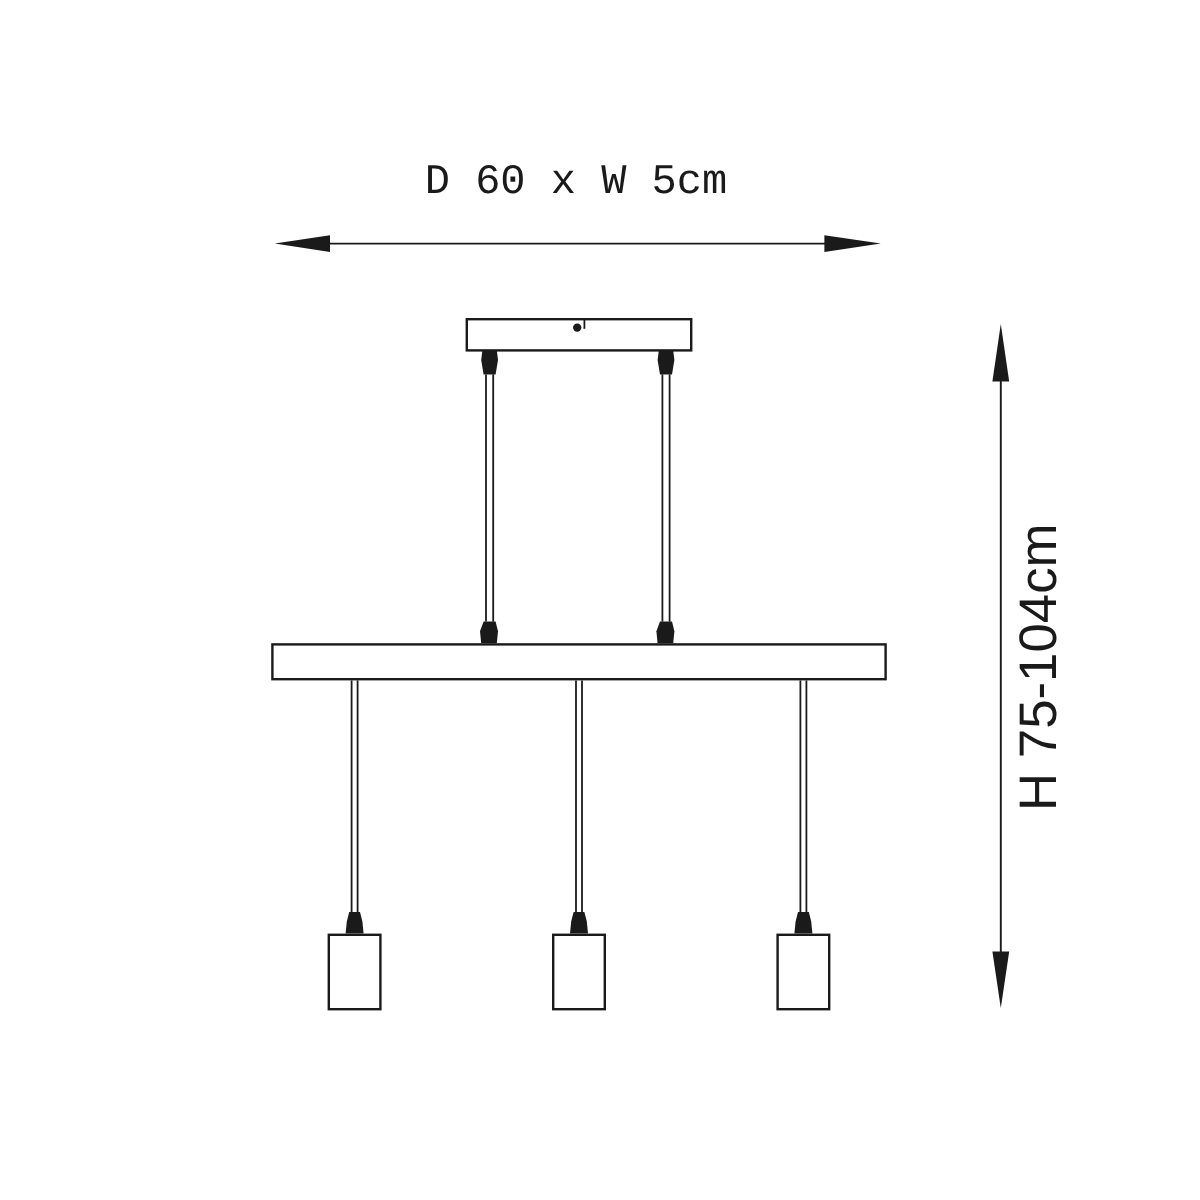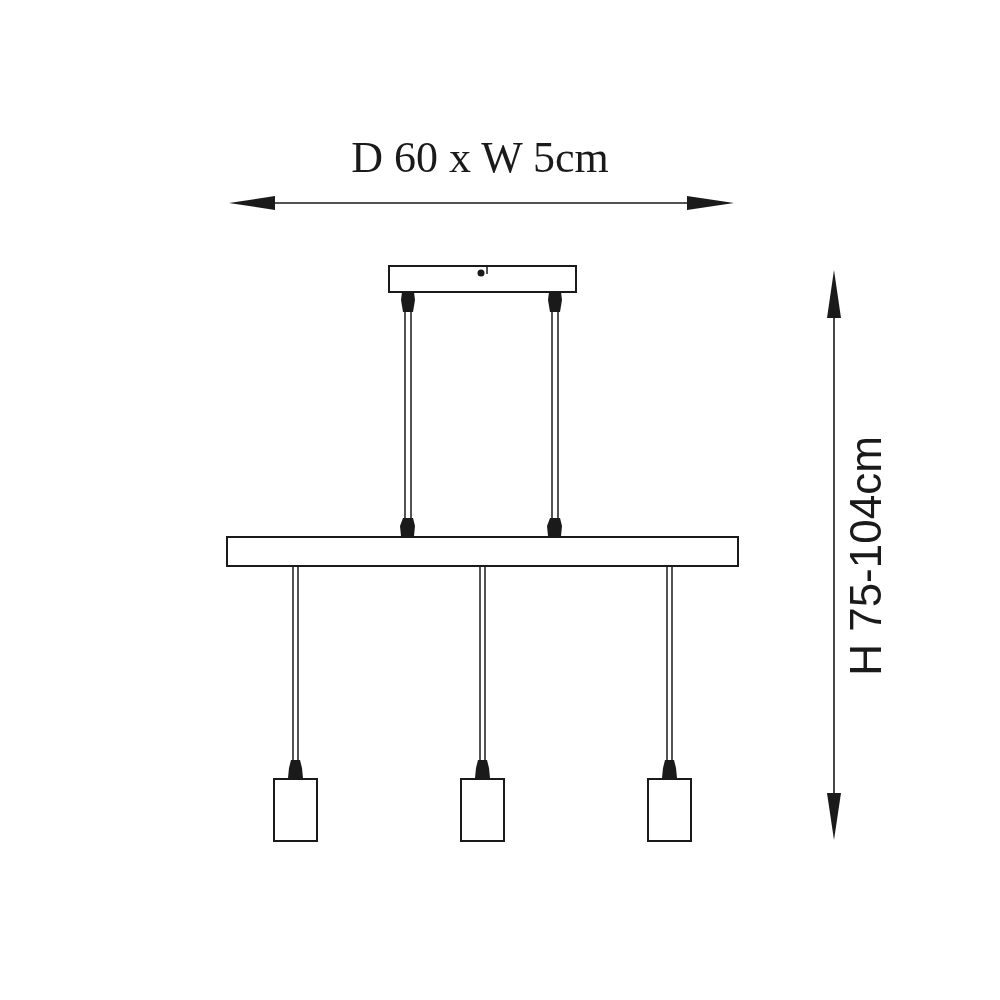--- a/index.html
+++ b/index.html
@@ -1,21 +1,21 @@
 <!DOCTYPE html>
 <html><head>
   <meta charset="utf-8">
   <style>
     html, body { margin: 0; padding: 0; background: #ffffff; }
     body { width: 1000px; height: 1000px; position: relative; overflow: hidden; }
     .canvas { position: absolute; left: 0; top: 0; width: 1000px; height: 1000px; }
     .dim-label-top {
       position: absolute; left: 230px; top: 132px; width: 500px;
-      text-align: center; font-family: Liberation Serif, serif;
-      font-size: 44px; color: #1a1a1a; letter-spacing: 0px;
+      text-align: center; font-family: Liberation Mono, monospace;
+      font-size: 35px; color: #1a1a1a; letter-spacing: 0px;
     }
     .dim-label-side {
       position: absolute; left: 866px; top: 556px; width: 400px; height: 50px;
       margin-left: -200px; margin-top: -25px;
       transform: rotate(-90deg);
       text-align: center; font-family: "Liberation Sans", sans-serif;
       font-size: 44px; line-height: 50px; color: #1a1a1a;
     }
   </style>
 </head>

